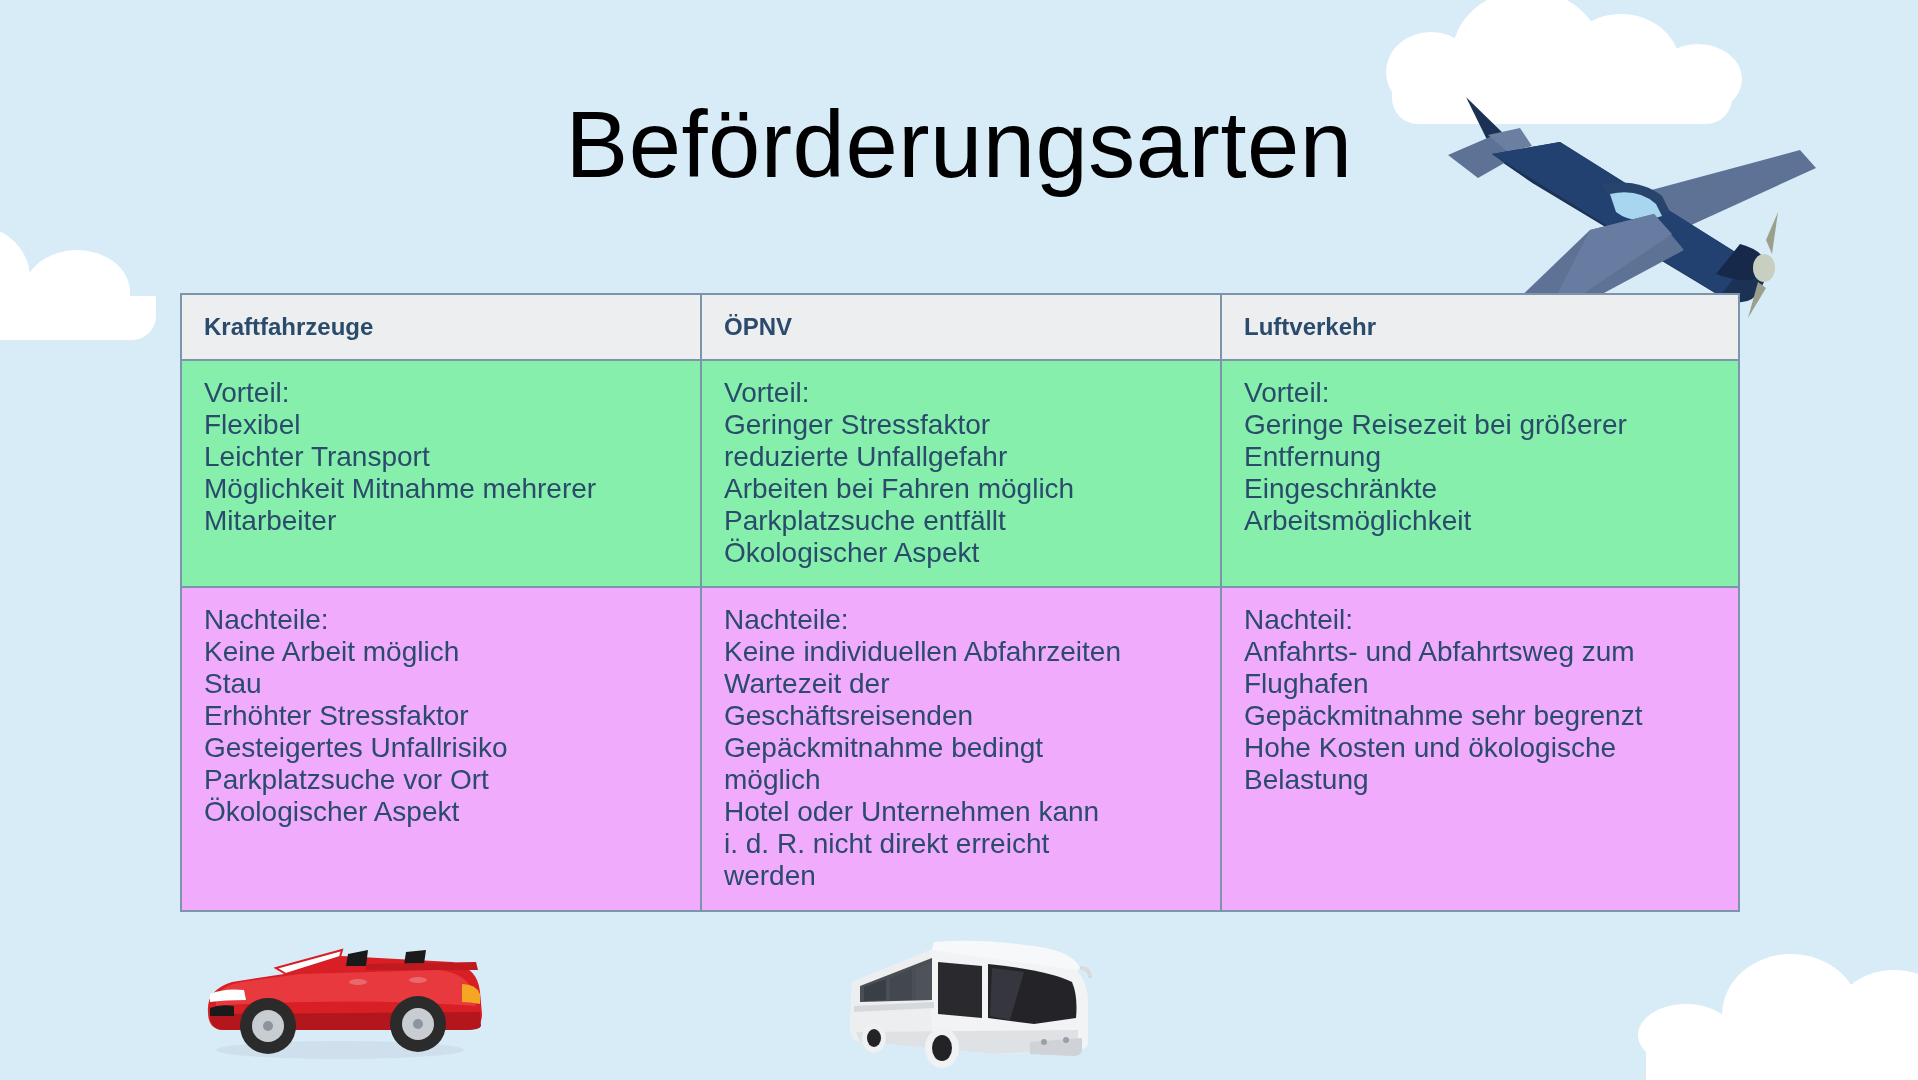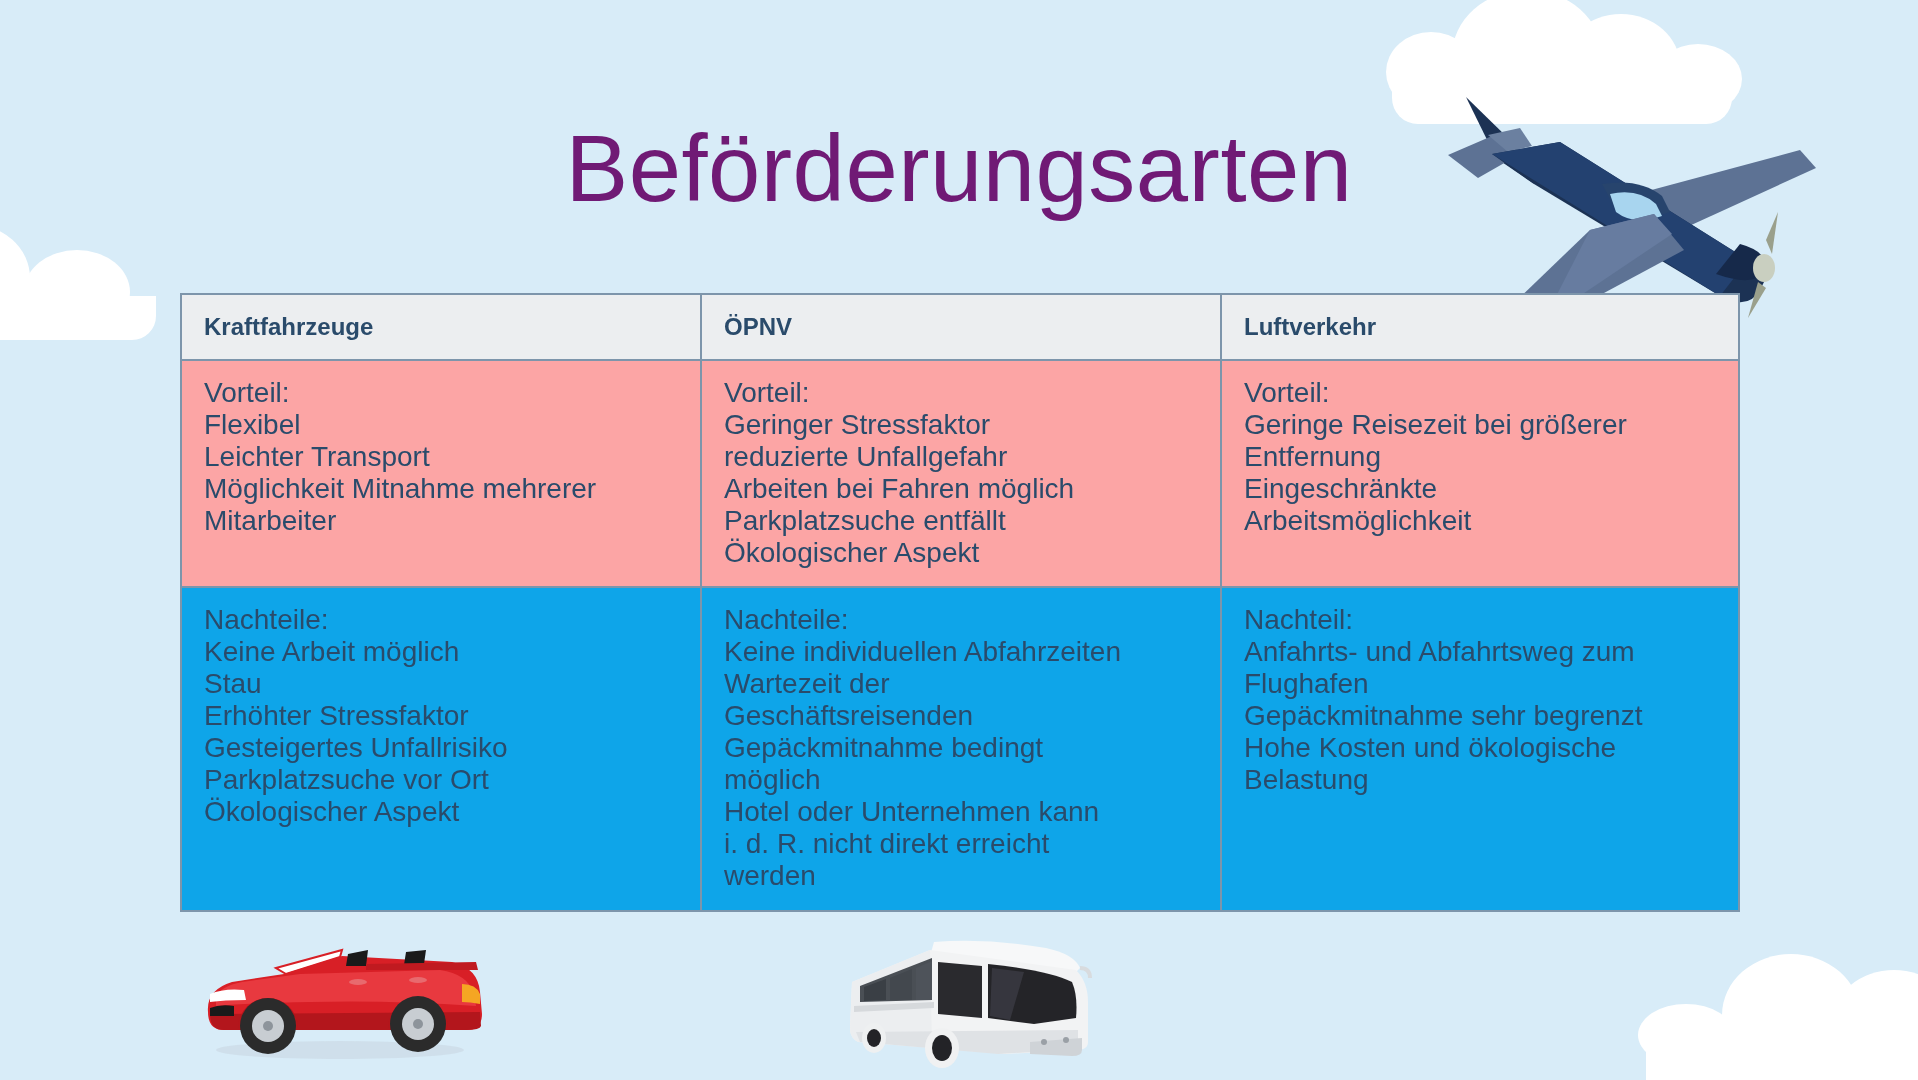--- a/index.html
+++ b/index.html
@@ -99,27 +99,27 @@
   #cloud-bottom-right .lobe-a {
     position: absolute;
     background: #fff; border-radius: 50%;
     width: 96px; height: 62px; left: -8px; top: -30px;
   }
 
   
   #page-title {
     position: absolute;
     left: 0;
-    top: 120px;
+    top: 96px;
     width: 1918px;
     text-align: center;
     font-size: 94px;
     font-weight: 400;
     letter-spacing: 0.5px;
-    color: #701a75;
+    color: #000000;
     line-height: 1.05;
   }
 
   
   #airplane-illustration {
     position: absolute;
     left: 1448px;
     top: 92px;
     width: 470px;
     height: 265px;
@@ -150,22 +150,22 @@
     padding-top: 18px;
     padding-bottom: 18px;
     height: 24px;
   }
   #comparison-table td {
     font-size: 28px;
     font-weight: 400;
     line-height: 1.14;
     white-space: pre-line;
   }
-  tr#row-advantages td { background: #fca5a5; }
-  tr#row-disadvantages td { background: #0ea5e9; margin-top: 40px; }
+  tr#row-advantages td { background: #86efac; }
+  tr#row-disadvantages td { background: #f0abfc; margin-top: 40px; }
   #comparison-table col.c1 { width: 520px; }
   #comparison-table col.c2 { width: 520px; }
   #comparison-table col.c3 { width: 518px; }
 
   
   #car-illustration {
     position: absolute;
     left: 190px;
     top: 920px;
     width: 300px;

